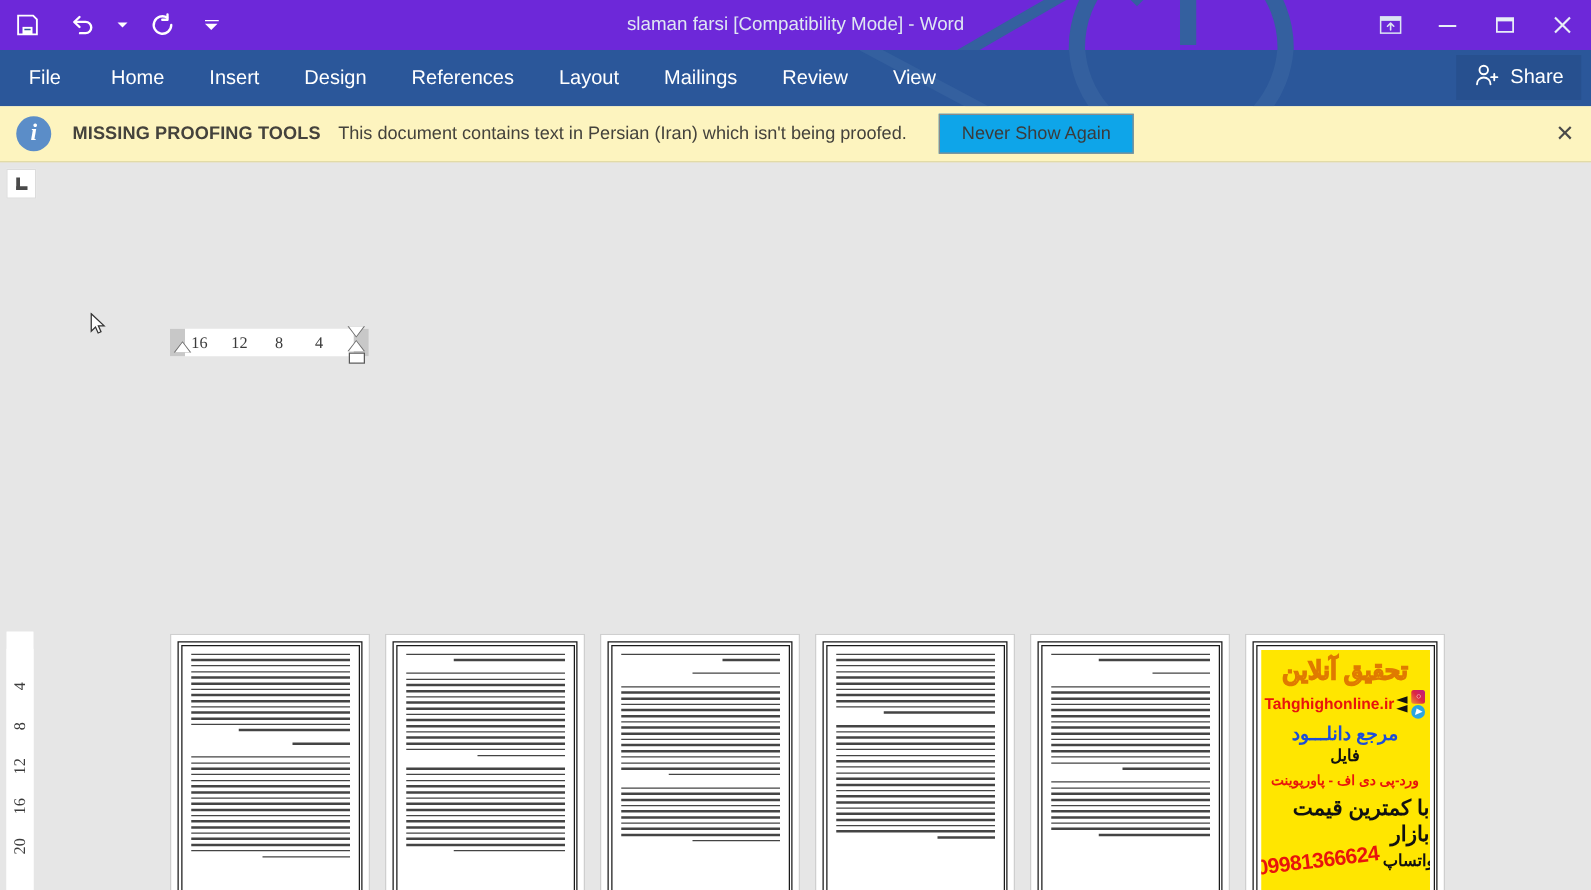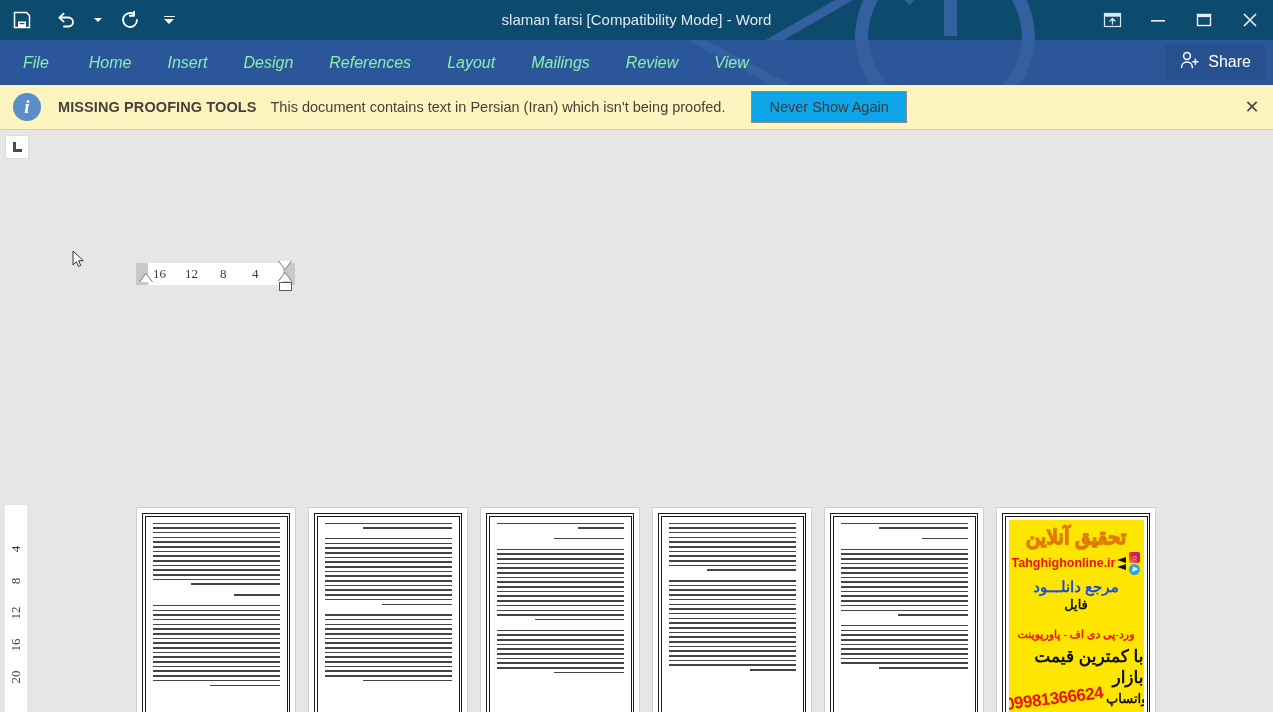--- a/index.html
+++ b/index.html
@@ -7,21 +7,21 @@
     width: 1273px; height: 712px;
     font-family: "Liberation Sans", sans-serif;
     overflow: hidden;
     background: #e6e6e6;
   }
 
   
   .titlebar {
     position: relative;
     height: 40px;
-    background: #0c4a6e;
+    background: #6d28d9;
     overflow: hidden;
   }
   .tb-watermark {
     position: absolute;
     left: 855px; top: -52px;
     width: 180px; height: 180px;
     border: 13px solid #34609f;
     border-radius: 50%;
     pointer-events: none;
   }
@@ -123,26 +123,25 @@
     width: 180px; height: 180px;
     border: 13px solid #34609f;
     border-radius: 50%;
   }
   .tabs {
     position: relative; z-index: 2;
     display: flex; align-items: center; height: 45px;
     padding-left: 21px;
   }
   .tab {
-    color: #86efac;
+    color: #ffffff;
     font-size: 16px;
     padding: 0 18px;
     line-height: 45px;
     white-space: nowrap;
-    font-style: italic;
   }
   .tab.file { padding-left: 2px; padding-right: 22px; }
   .tellme {
     display: flex; align-items: center; gap: 7px;
     color: #aebdd7; font-size: 16px;
     margin-left: 22px;
     position: relative; z-index: 2;
   }
   .share-btn {
     position: absolute; right: 8px; top: 4px;
@@ -391,21 +390,21 @@
   .ad-l2 {
     font-size: 15px; font-weight: bold; color: #1d4ed8;
     direction: rtl; margin-top: 3px;
   }
   .ad-l3 {
     font-size: 13px; font-weight: bold; color: #111;
     direction: rtl; margin-top: 1px;
   }
   .ad-l4 {
     font-size: 11px; font-weight: bold; color: #e8140c;
-    direction: rtl; margin-top: 16px; font-family: Liberation Serif, serif;
+    direction: rtl; margin-top: 6px;
   }
   .ad-l5 {
     font-size: 17px; font-weight: bold; color: #111;
     direction: rtl; margin-top: 5px;
   }
   .ad-phone-row {
     display: flex; align-items: center; gap: 3px;
     direction: rtl; margin-top: 1px;
   }
   .ad-whats { font-size: 13px; font-weight: bold; color: #111; }

